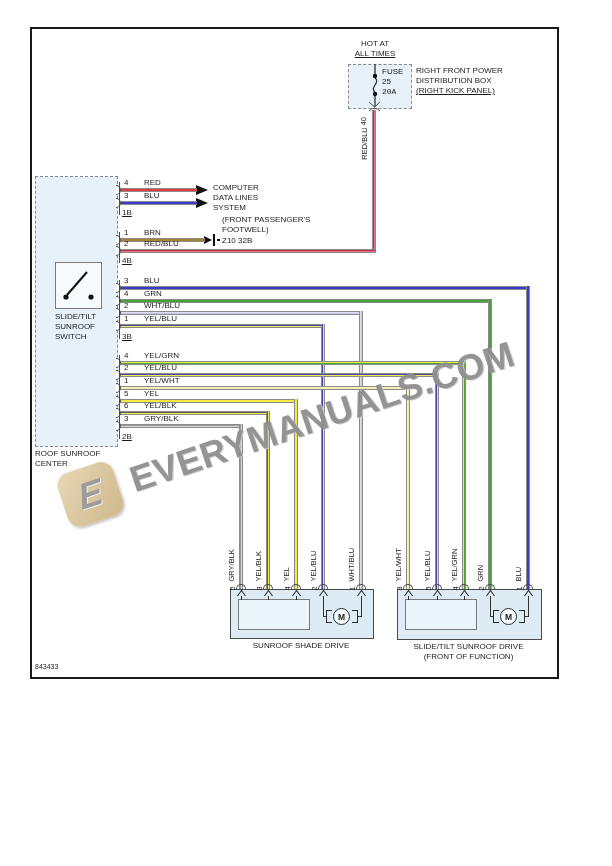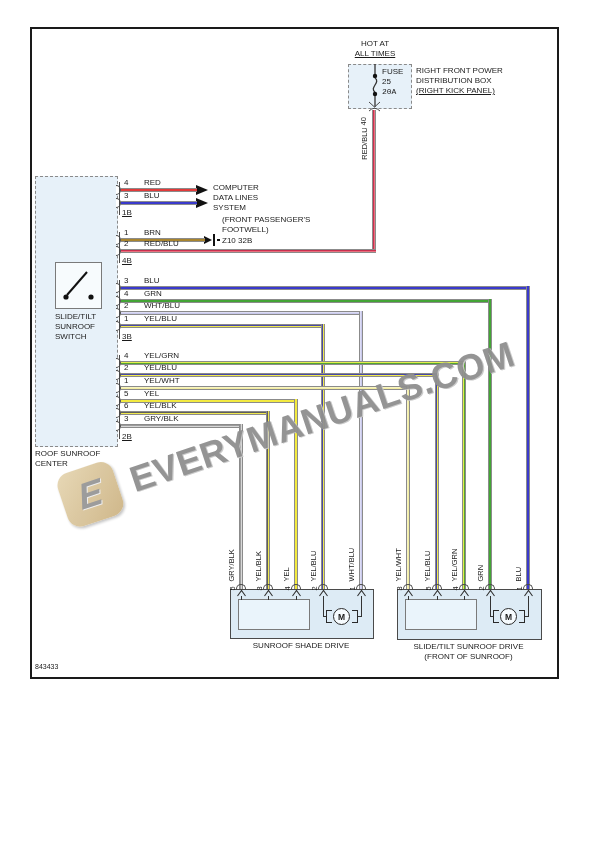--- a/index.html
+++ b/index.html
@@ -108,21 +108,21 @@
   <div class="bracket-l" style="left:326px;top:610px;"></div>
   <div class="bracket-r" style="left:352px;top:610px;"></div>
   <div class="t tc" style="left:230px;top:641px;width:142px;">SUNROOF SHADE DRIVE</div>
 
   <div class="solidbox" style="left:397px;top:589px;width:143px;height:49px;"></div>
   <div class="innerbox" style="left:405px;top:599px;width:70px;height:29px;"></div>
   <div class="motor-circle" style="left:500px;top:608px;">M</div>
   <div class="bracket-l" style="left:493px;top:610px;"></div>
   <div class="bracket-r" style="left:519px;top:610px;"></div>
   <div class="t tc" style="left:397px;top:642px;width:143px;">SLIDE/TILT SUNROOF DRIVE</div>
-  <div class="t tc" style="left:397px;top:652px;width:143px;">(FRONT OF SUNROOF)</div>
+  <div class="t tc" style="left:397px;top:652px;width:143px;">(FRONT OF FUNCTION)</div>
 
   <div class="t" style="left:35px;top:662px;font-size:7px;">843433</div>
 
   <div id="watermark">
     <div id="wm-logo">
       <span id="wm-letter">E</span>
     </div>
     <span id="wm-text">EVERYMANUALS.COM</span>
   </div>
 

